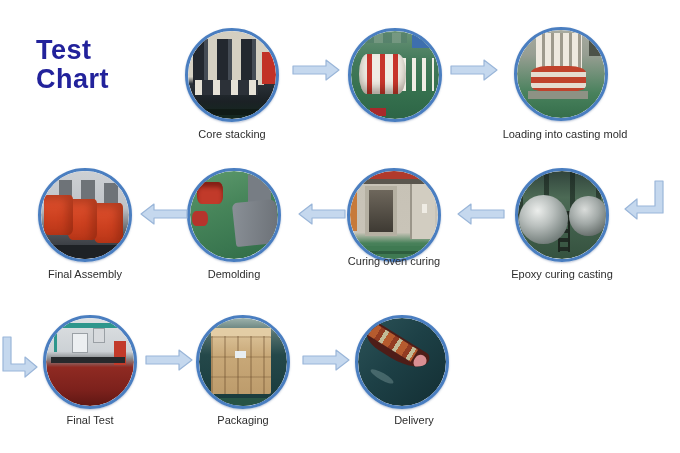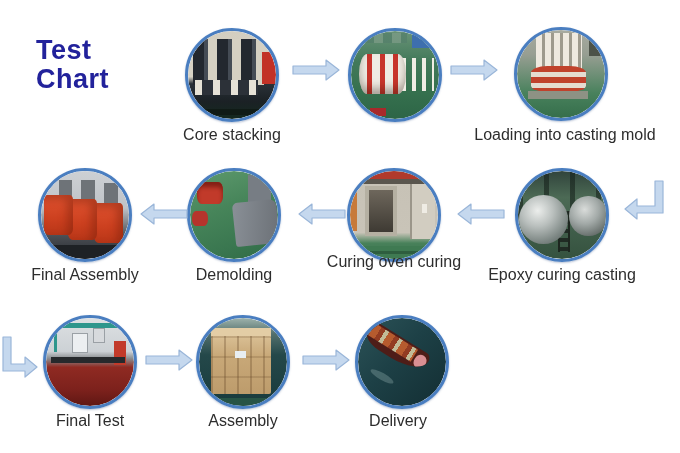--- a/index.html
+++ b/index.html
@@ -14,21 +14,21 @@
          font-weight:bold;font-size:27px;line-height:29px;letter-spacing:.5px;}
   .title .t2{}
 
   .step{position:absolute;}
   .circle{position:relative;width:94px;height:94px;border-radius:50%;
           border:3px solid var(--circle-border);overflow:hidden;
           box-shadow:0 1px 2px rgba(60,90,140,.35), inset 0 0 0 1px rgba(255,255,255,.4);}
   .photo{position:absolute;inset:0;border-radius:50%;overflow:hidden;}
   .photo div{position:absolute;}
   .label{position:absolute;width:220px;text-align:center;color:var(--label-color);
-         font-size:16px;line-height:15px;}
+         font-size:11px;line-height:15px;}
 
   .arrow{position:absolute;overflow:visible;}
   .arrow polygon{fill:var(--arrow-fill);stroke:var(--arrow-stroke);
                  stroke-width:1.2;stroke-linejoin:round;}
 
   
   .p-core{background:linear-gradient(180deg,#d3cec0 0%,#d8d3c5 52%,#2a3138 60%,#1b2125 80%,#14291f 100%);}
   .p-core .stacks{left:6%;top:9%;width:80%;height:52%;
     background:repeating-linear-gradient(90deg,#23282f 0 11px,#454c55 11px 15px,#d5d0c2 15px 24px);}
   .p-core .red{right:0;top:24%;width:16%;height:36%;background:#c23126;}
@@ -267,34 +267,34 @@
     <div class="circle">
       <div class="photo p-pack">
         <div class="cratetop"></div>
         <div class="crate"></div>
         <div class="planks"></div>
         <div class="tag"></div>
         <div class="floor"></div>
       </div>
     </div>
   </div>
-  <div class="label" style="left:133px;top:413px;">Assembly</div>
+  <div class="label" style="left:133px;top:413px;">Packaging</div>
 
   <div class="step" style="left:355px;top:315px;">
     <div class="circle">
       <div class="photo p-ship">
         <div class="wake"></div>
         <div class="hull">
           <div class="containers"></div>
           <div class="bow"></div>
         </div>
       </div>
     </div>
   </div>
-  <div class="label" style="left:288px;top:413px;">Delivery</div>
+  <div class="label" style="left:304px;top:413px;">Delivery</div>
 
   <svg class="arrow" style="left:146px;top:348px;" width="48" height="24">
     <polygon points="0,8 33,8 33,2 46,12 33,22 33,16 0,16"></polygon>
   </svg>
   <svg class="arrow" style="left:303px;top:348px;" width="48" height="24">
     <polygon points="0,8 33,8 33,2 46,12 33,22 33,16 0,16"></polygon>
   </svg>
 
 </div>
 

